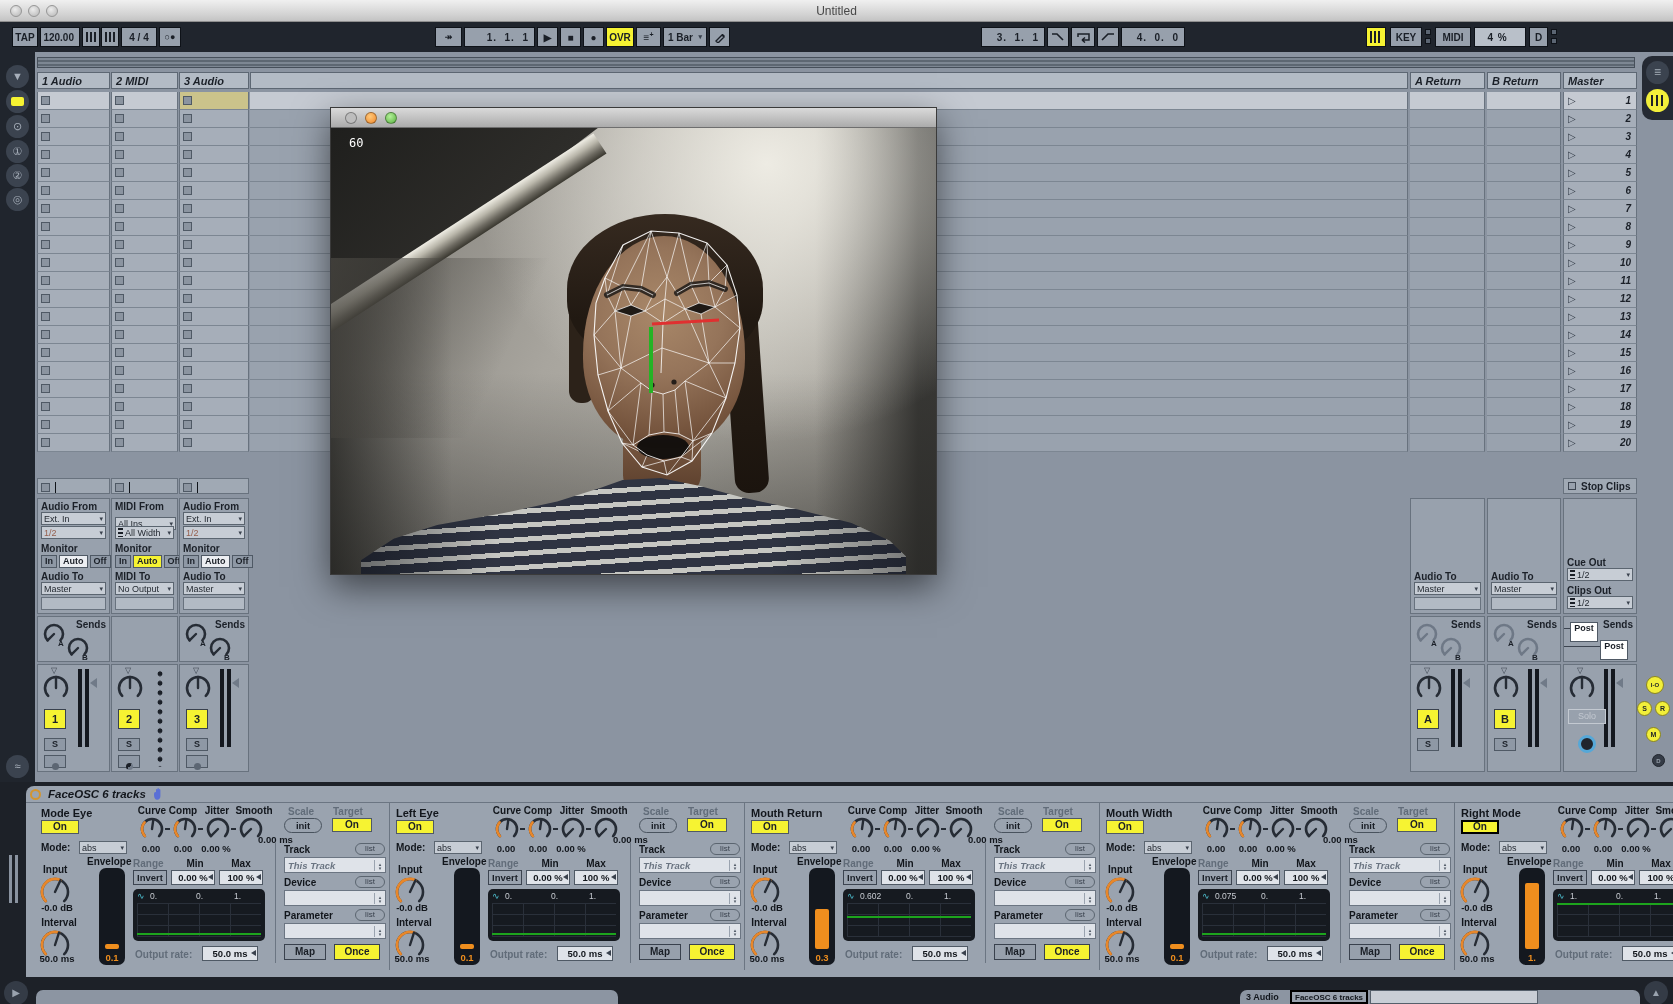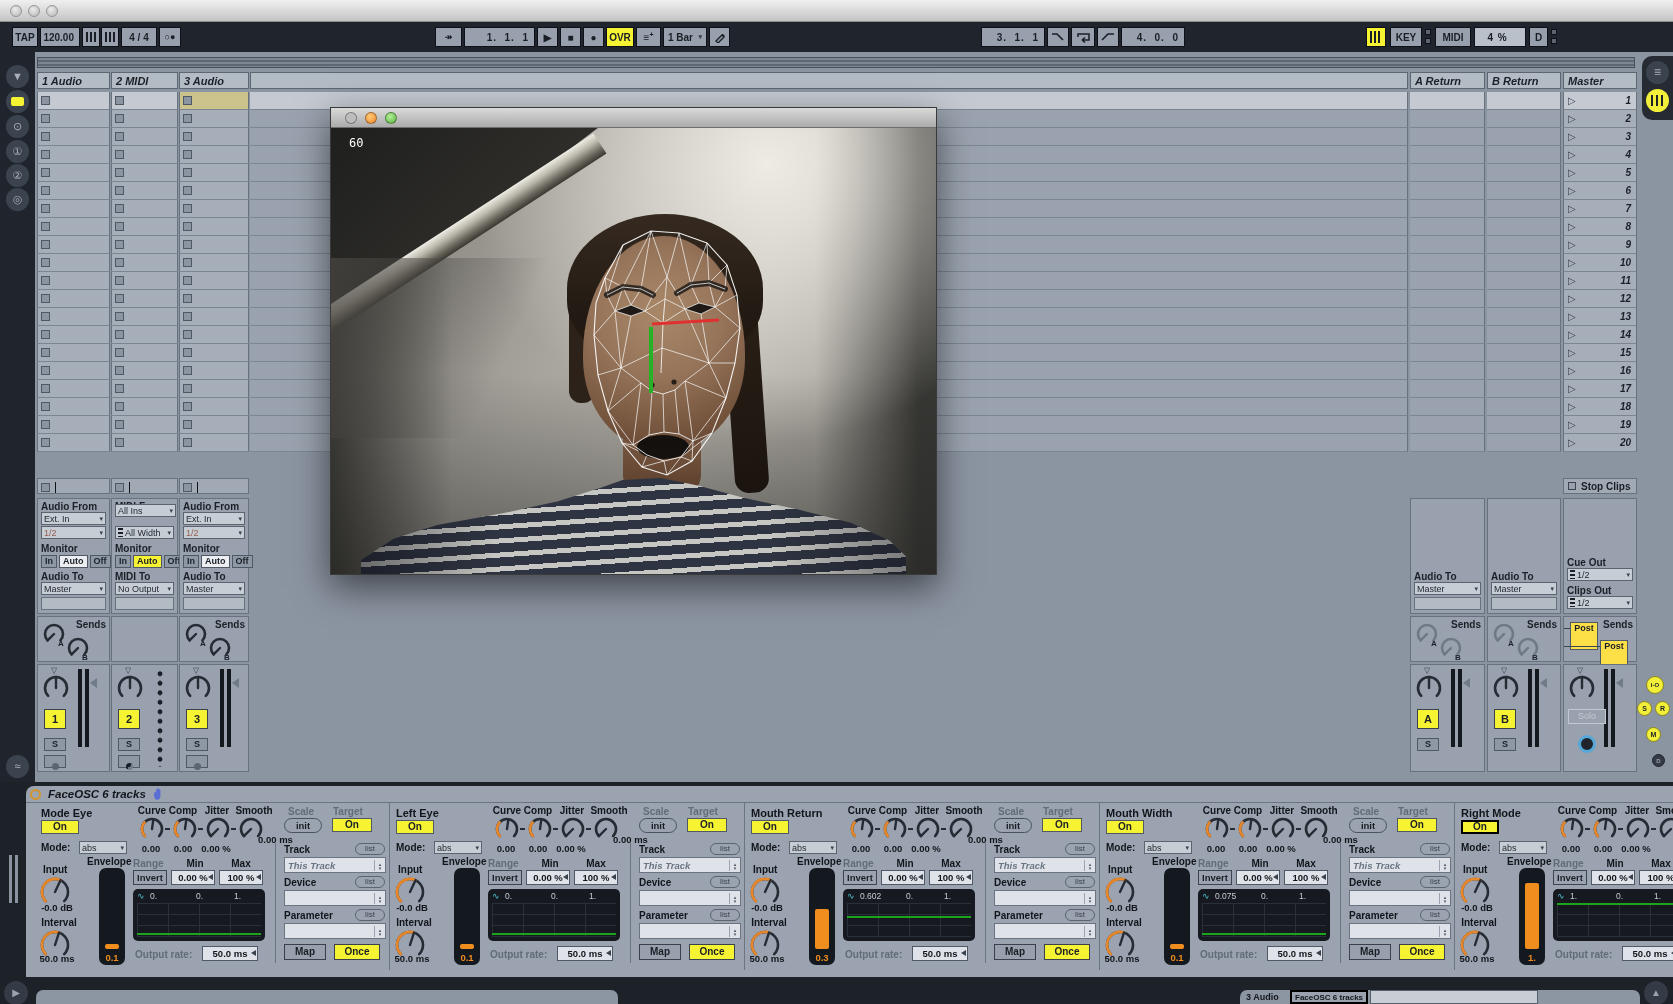--- a/index.html
+++ b/index.html
@@ -62,21 +62,21 @@
 .vmeter{position:absolute;width:11px;background:linear-gradient(90deg,#14181f 0 4px,#98a1ad 4px 7px,#14181f 7px 11px)}
 .vhandle{position:absolute;width:0;height:0;border-top:5px solid transparent;border-bottom:5px solid transparent;border-right:7px solid #707a88}
 .mididots{position:absolute;background-image:radial-gradient(circle,#1a1f27 2.2px,transparent 2.7px);background-size:8px 9.5px}
 .tnum{position:absolute;left:6px;width:22px;height:20px;background:#f6f332;border:1px solid #39414d;font-weight:bold;font-size:11px;text-align:center;line-height:18px;color:#1b2028}
 .sbtn{position:absolute;left:6px;width:22px;height:13px;background:#8e98a5;border:1px solid #4f5965;font-size:9px;font-weight:bold;text-align:center;line-height:11px;color:#1b2028}
 .recbtn{position:absolute;left:6px;width:22px;height:13px;background:#8e98a5;border:1px solid #4f5965;text-align:center}
 .recdot{display:inline-block;width:7px;height:7px;border-radius:50%;background:#5c6673;margin-top:2px}
 .recdot.half{background:linear-gradient(135deg,#1a1f27 50%,#707a88 50%)}
 .solobtn{position:absolute;left:4px;width:38px;height:15px;background:#98a1ad;border:1px solid #c3c9d1;font-size:9px;color:#c3c9d1;text-align:center;line-height:13px}
 .cuecirc{position:absolute;left:14px;width:18px;height:18px;border-radius:50%;border:3px solid #56a8d8;background:#20252d}
-.postbtn{position:absolute;width:28px;height:28px;background:#fde047;border:1px solid #4f5965;font-size:9px;font-weight:bold;text-align:center;line-height:10px;color:#1b2028}
+.postbtn{position:absolute;width:28px;height:20px;background:#ffffff;border:1px solid #4f5965;font-size:9px;font-weight:bold;text-align:center;line-height:10px;color:#1b2028}
 .postline{position:absolute;height:1px;background:#3c4450}
 .rrtab{position:absolute;right:0;top:56px;width:31px;height:64px;background:#252a33;border-radius:10px 0 0 10px;z-index:3}
 .rrc{position:absolute;left:4px;width:23px;height:23px;border-radius:50%;background:#3b434f;color:#a7afba;text-align:center;font-size:12px;line-height:22px;cursor:pointer}
 .rrc.pianoc{background:#f2ef3a}
 .pianoglyph{display:inline-block;width:13px;height:11px;background:repeating-linear-gradient(90deg,#1d2128 0 2px,transparent 2px 5px);margin-top:6px}
 .rc{position:absolute;border-radius:50%;background:#f2ef3a;color:#1d2128;font-weight:bold;text-align:center;border:1px solid #8a8520;z-index:3;cursor:pointer}
 .rc.dark{background:#343b46;color:#97a0ac;border-color:#20252d}
 
 .device{position:absolute;top:782px;left:0;right:0;height:195px;background:#1d2128;z-index:4}
 .devhandle{position:absolute;left:9px;top:73px;width:9px;height:48px;background:repeating-linear-gradient(90deg,#8a93a0 0 3px,#1d2128 3px 6px)}
@@ -136,20 +136,21 @@
 .meshsvg{position:absolute;left:248px;top:95px}
 .fps{position:absolute;left:18px;top:8px;color:#fff;font-size:12px;font-family:"DejaVu Sans Mono",monospace}
 </style>
 </head>
 <body>
 
 <div class="titlebar">
   <div class="tl" style="left:10px"></div>
   <div class="tl" style="left:28px"></div>
   <div class="tl" style="left:46px"></div>
+  <div class="title">Untitled</div>
 </div>
 
 <div class="transport">
   <div class="tbtn" style="left:12px;width:26px">TAP</div>
   <div class="tbox" style="left:40px;width:40px;letter-spacing:0">120.00</div>
   <div class="tbtn" style="left:82px;width:18px"><span class="stripes"></span></div>
   <div class="tbtn" style="left:101px;width:18px"><span class="stripes"></span></div>
   <div class="tbtn" style="left:121px;width:36px">4 / 4</div>
   <div class="tbtn" style="left:159px;width:22px"><span class="glyph">○●</span></div>
 
@@ -376,21 +377,21 @@
       </div>
       <div class="slot" style="top:362px">
         <span class="sq"></span>
       </div>
       <div class="stoprow" style="top:406px">
         <span class="sq"></span>
         <span class="tcur"></span>
       </div>
       <div class="panel" style="top:426px;height:116px">
         <div class="plabel" style="left:3px;top:2px">MIDI From</div>
-        <div class="dd" style="left:3px;top:5px;width:61px">
+        <div class="dd" style="left:3px;top:18px;width:61px">
           <span class="ddv">All Ins</span>
           <span class="dda">▾</span>
         </div>
         <div class="dd" style="left:3px;top:27px;width:59px">
           <span class="ddi"></span>
           <span class="ddv">All Width</span>
           <span class="dda">▾</span>
         </div>
         <div class="plabel" style="left:3px;top:44px">Monitor</div>
         <div class="monrow" style="top:56px">

